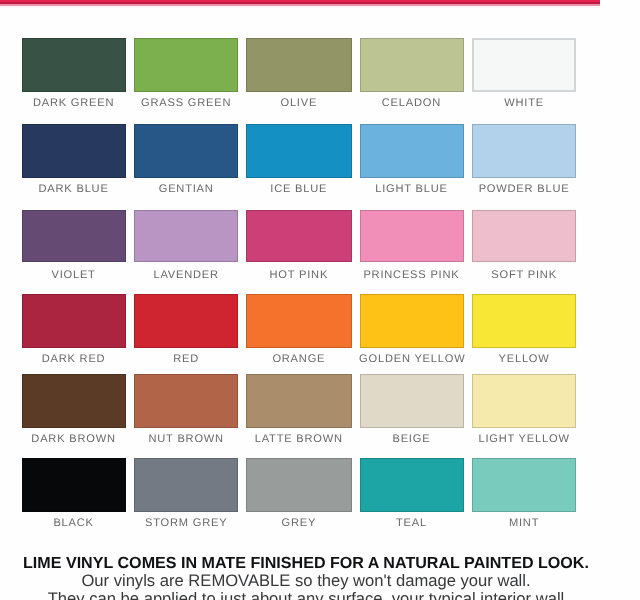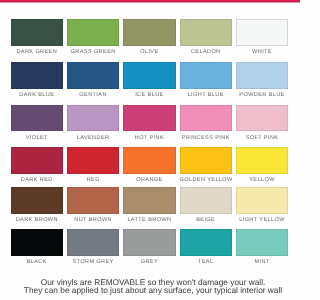--- a/index.html
+++ b/index.html
@@ -237,16 +237,17 @@
           <div class="swatch-chip" style="background: rgb(28, 165, 164);"></div>
           <div class="swatch-label">TEAL</div>
         </div>
         <div class="swatch-cell">
           <div class="swatch-chip" style="background: rgb(120, 203, 189);"></div>
           <div class="swatch-label">MINT</div>
         </div>
       </div>
     </div>
   <div class="footer">
+    <div class="footer-head">LIME VINYL COMES IN MATE FINISHED FOR A NATURAL PAINTED LOOK.</div>
     <div class="footer-line">Our vinyls are REMOVABLE so they won't damage your wall.</div>
     <div class="footer-line">They can be applied to just about any surface, your typical interior wall</div>
   </div>
 </div>
 
 </body></html>

